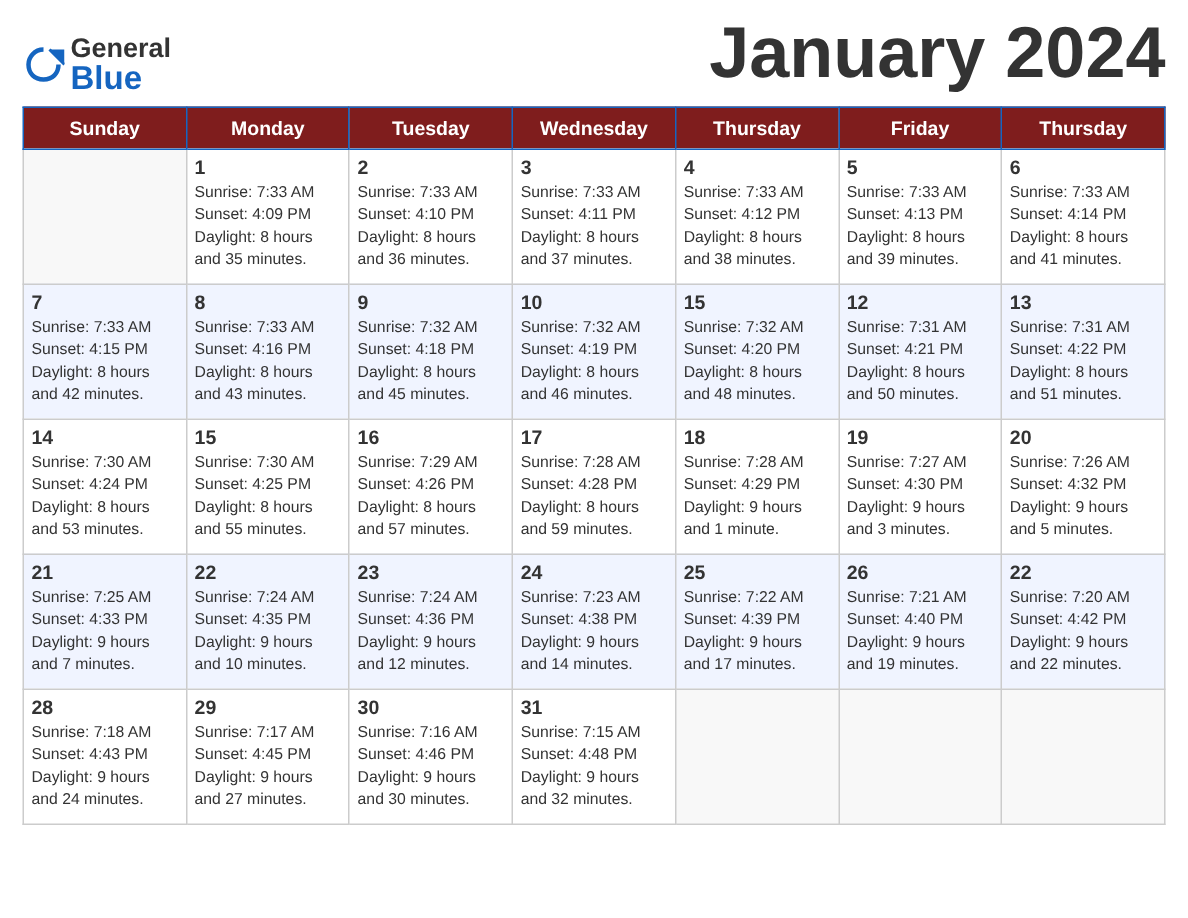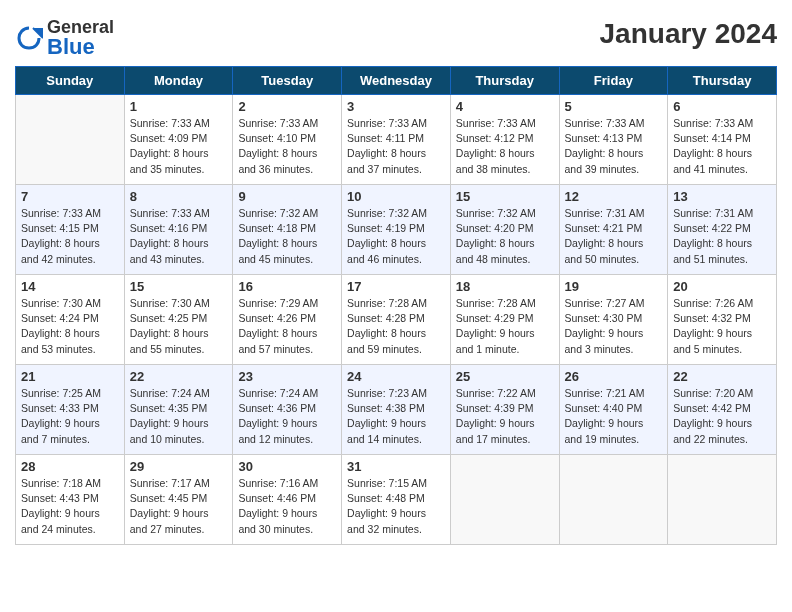--- a/index.html
+++ b/index.html
@@ -6,21 +6,21 @@
     body {
       font-family: Arial, sans-serif;
       background: #fff;
       width: 792px;
       min-height: 612px;
       padding: 10px 15px 15px 15px;
     }
     .header-area {
       display: flex;
       justify-content: space-between;
-      align-items: center;
+      align-items: flex-end;
       margin-bottom: 8px;
     }
     .logo {
       display: flex;
       align-items: center;
       margin-top: 8px;
     }
     .logo-text {
       display: flex;
       flex-direction: column;
@@ -38,36 +38,36 @@
     }
     .logo-icon {
       width: 28px;
       height: 28px;
       margin-right: 4px;
     }
     .title-area {
       text-align: right;
     }
     .month-title {
-      font-size: 28px;
+      font-size: 48px;
       font-weight: bold;
       color: #333;
       line-height: 1.1;
     }
     .subtitle {
       font-size: 15px;
       color: #555;
     }
     table {
       width: 100%;
       border-collapse: collapse;
       table-layout: fixed;
     }
     th {
-      background-color: #0c4a6e;
+      background-color: #7f1d1d;
       color: #fff;
       text-align: center;
       padding: 6px 4px;
       font-size: 13px;
       font-weight: bold;
       border: 1px solid #1565c0;
     }
     td {
       border: 1px solid #ccc;
       vertical-align: top;

